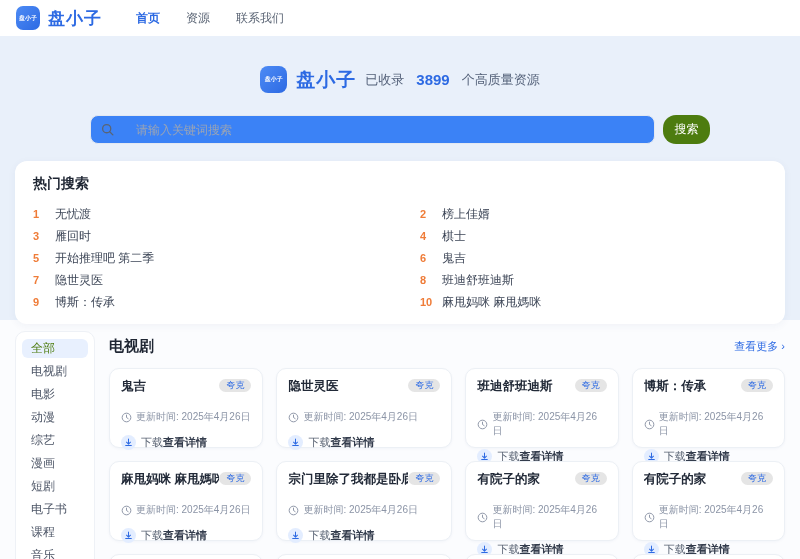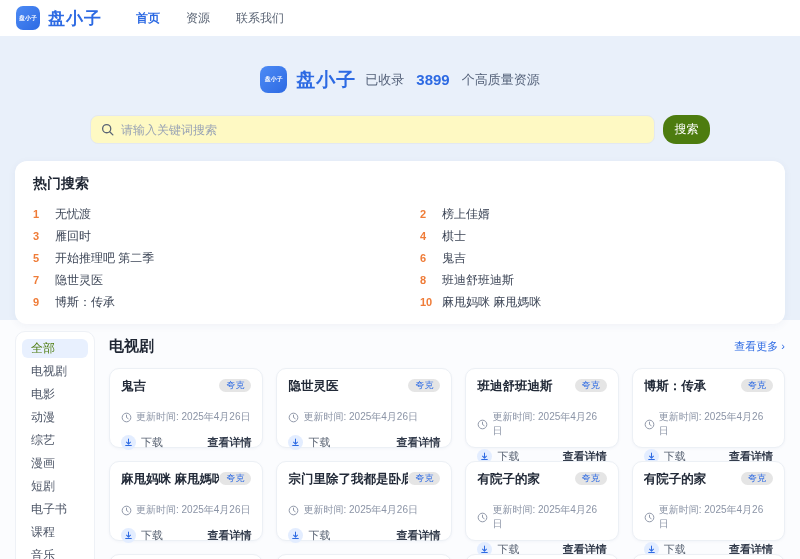--- a/index.html
+++ b/index.html
@@ -18,22 +18,22 @@
 
   
   .hero { background:#e9f0fa; padding:30px 0 14px; height:284px; }
   .hero-title-row { display:flex; align-items:center; justify-content:center; gap:9px; }
   .hero-logo { width:27px; height:27px; border-radius:8px; background:linear-gradient(135deg,#4d8bf5,#2d6ae3);
                color:#fff; font-size:6px; font-weight:bold; display:flex; align-items:center; justify-content:center; }
   .hero-site-name { color:#2d6ae3; font-size:19px; font-weight:bold; letter-spacing:1px; }
   .hero-stats { font-size:13px; color:#55627a; }
   .hero-count { color:#2d6ae3; font-size:15px; font-weight:bold; margin:0 3px; }
   .search-row { display:flex; justify-content:center; align-items:center; gap:8px; margin-top:22px; }
-  .search-box { width:565px; height:29px; background:#fef9c3; border:1px solid #e3e8f1; border-radius:8px;
-                display:flex; align-items:center; padding:0 10px; }
+  .search-box { width:565px; height:29px; background:#3b82f6; border:1px solid #e3e8f1; border-radius:8px;
+                display:flex; align-items:center; padding:0 10px;gap:15px; }
   .search-box svg { flex:0 0 auto; }
   .search-box input { border:none; outline:none; flex:1; font-size:12px; margin-left:7px; color:#333;
                       font-family:"Liberation Sans","DejaVu Sans",sans-serif; background:transparent; }
   .search-box input::placeholder { color:#9aa4b5; }
   .search-btn { width:47px; height:29px; background:#4d7c0f; color:#fff; border:none; border-radius:13px;
                 font-size:12px; cursor:pointer; font-family:inherit; }
 
   
   .hot-panel { width:770px; margin:17px auto 0; background:#fff; border-radius:12px;
                box-shadow:0 2px 8px rgba(30,60,120,.05); padding:14px 18px 16px; height:163px; }
@@ -58,21 +58,21 @@
   .view-more { font-size:11px; color:#2d6ae3; cursor:pointer; }
 
   .cards-grid { display:grid; grid-template-columns:repeat(4,1fr); gap:13px; }
   .card { background:#fff; border:1px solid #ecEFf4; border:1px solid #ecf0f5; border-radius:10px;
           padding:10px 11px 11px; height:80px; box-shadow:0 1px 3px rgba(30,60,120,.04); }
   .card-top { display:flex; justify-content:space-between; align-items:flex-start; }
   .card-title { font-size:12.5px; font-weight:bold; color:#222a38; line-height:1.2; padding-right:4px;
                 white-space:nowrap; overflow:hidden; }
   .badge { background:#e5e5e5; color:#2d6ae3; font-size:9px; padding:0 7px; border-radius:9px; flex:0 0 auto; }
   .card-meta { display:flex; align-items:center; gap:4px; margin-top:16px; font-size:10px; color:#8b94a6; }
-  .card-actions { display:flex; justify-content:space-between; align-items:center; margin-top:11px; }
+  .card-actions { display:flex; justify-content:flex-start; align-items:center; margin-top:11px; }
   .dl-link { display:flex; align-items:center; gap:5px; font-size:11px; color:#5a6474; cursor:pointer; }
   .dl-icon { width:15px; height:15px; border-radius:50%; background:#e3edff; color:#2d6ae3;
              display:flex; align-items:center; justify-content:center; }
   .detail-link { font-size:11px; color:#343d4d; font-weight:bold; cursor:pointer; }
   .card.shell { height:80px; }
 </style>
 </head>
 <body>
 
 <header class="navbar">

